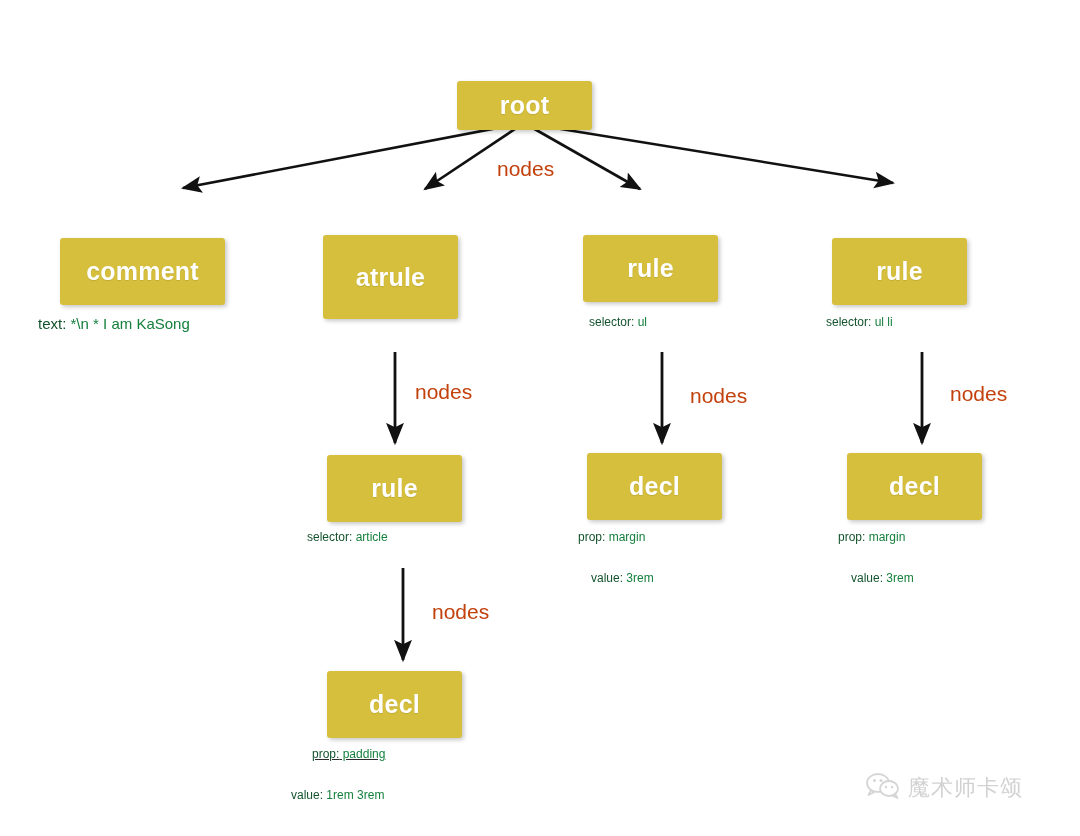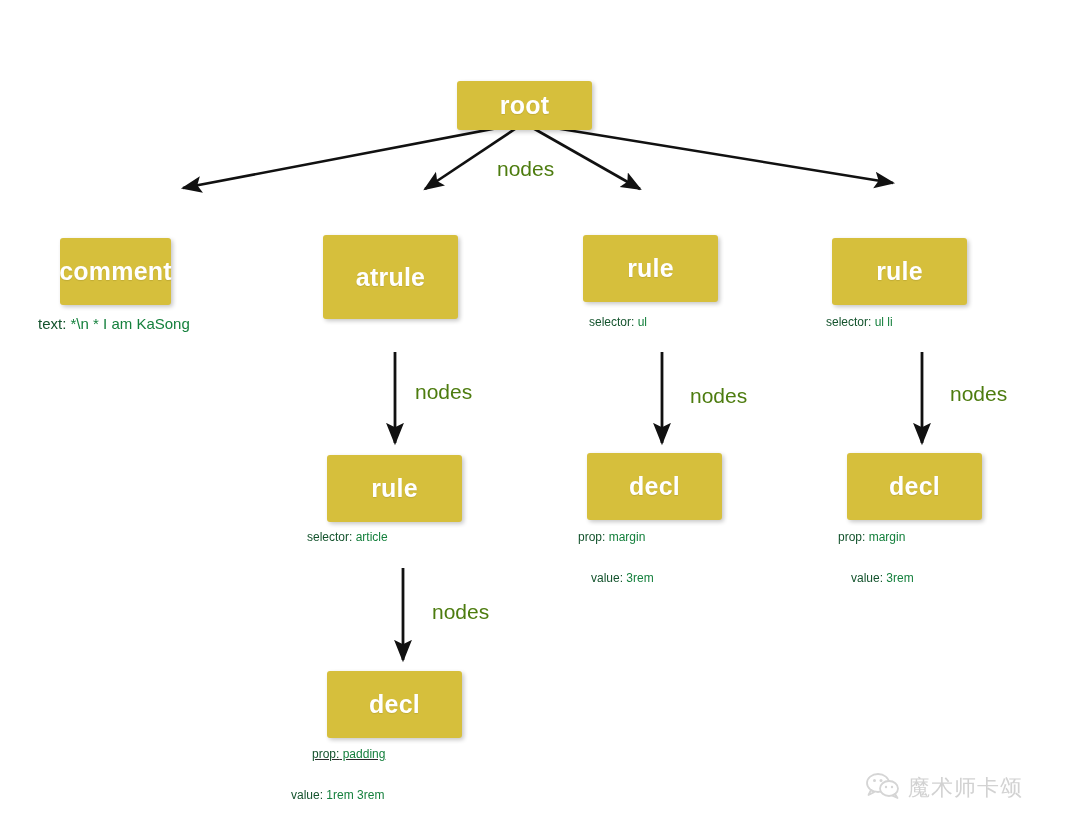--- a/index.html
+++ b/index.html
@@ -57,21 +57,21 @@
     font-size: 15px;
   }
   .attr-key {
     color: #14532d;
   }
   .attr-val {
     color: #15803d;
   }
   .edge-label {
     position: absolute;
-    color: #4d7c0f;
+    color: #c2410c;
     font-size: 21px;
     white-space: nowrap;
     line-height: 1;
   }
   .watermark {
     position: absolute;
     display: flex;
     align-items: center;
     gap: 8px;
     color: #d3d3d3;
@@ -133,21 +133,21 @@
   <div class="edge-label" style="left:690px; top:385px;">nodes</div>
 
   <div class="edge-label" style="left:950px; top:383px;">nodes</div>
 
   <div class="edge-label" style="left:432px; top:601px;">nodes</div>
 
   <div class="node-box" style="left:457px; top:33px; width:135px; height:49px;margin-top:48px;">
     <span class="node-label">root</span>
   </div>
 
-  <div class="node-box" style="left:60px; top:238px; width:111px; height:67px;text-align:center;">
+  <div class="node-box" style="left:60px; top:238px; width:165px; height:67px;text-align:center;">
     <span class="node-label">comment</span>
   </div>
   <div class="attr-line small" style="left:38px; top:315px;">
     <span class="attr-key">text:</span><span class="attr-val"> *\n * I am KaSong</span>
   </div>
 
   <div class="node-box" style="left:323px; top:235px; width:135px; height:84px;">
     <span class="node-label">atrule</span>
   </div>
 

